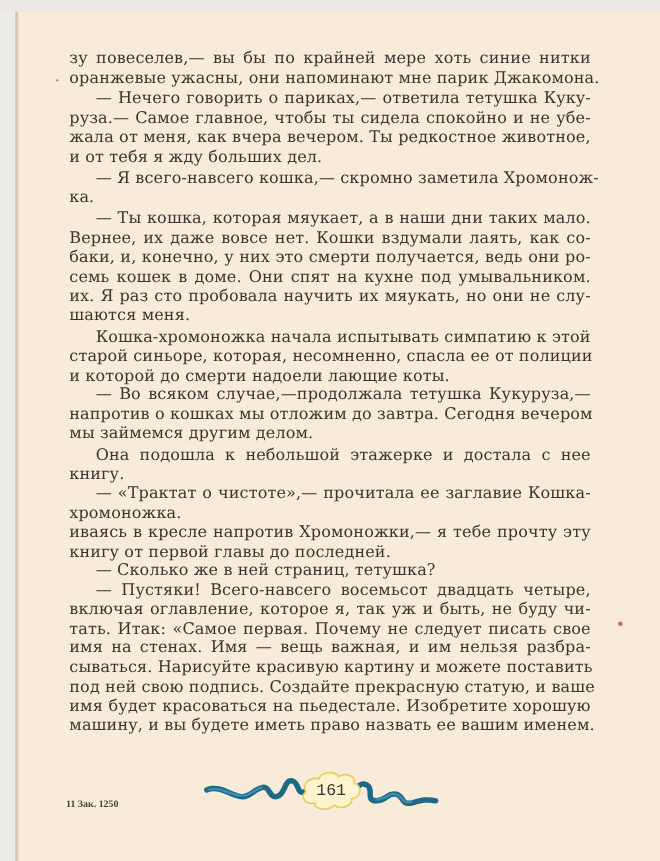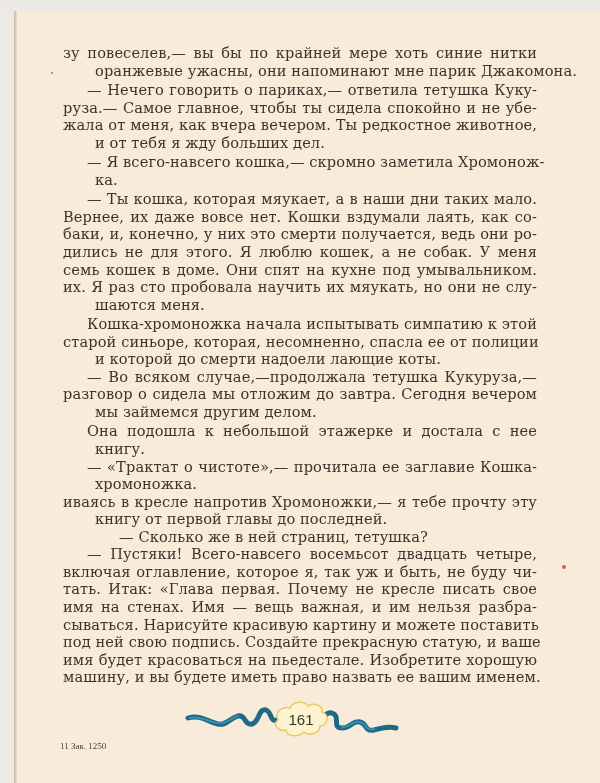--- a/index.html
+++ b/index.html
@@ -30,34 +30,34 @@
       color: #3a342d;
       font-size: 14.6px;
       line-height: 17.55px;
       letter-spacing: 0.1px;
     }
     .line {
       display: block; white-space: nowrap;
       text-align: justify; text-align-last: justify;
       height: 17.55px;
     }
-    .line.last { text-align-last: left; margin-left: 32px; }
+    .line.last { text-align-last: left; }
     .line.indent { padding-left: 24px; }
     .para-gap { height: 2px; }
     .footer-sig {
-      position: absolute; left: 60px; top: 741px;
+      position: absolute; left: 60px; top: 726px;
       font-family: "Liberation Serif", serif;
-      font-size: 9px; color: #4a4238;
+      font-size: 9px; color: #4a4238; font-weight: bold;
     }
     .ornament {
       position: absolute; left: 182px; top: 698px; width: 230px; height: 48px;
     }
     .page-number {
       position: absolute; left: 281px; top: 711px; width: 40px; text-align: center;
-      font-family: Liberation Sans, sans-serif; font-size: 15px; color: #3a342d;
+      font-family: Liberation Mono, monospace; font-size: 15px; color: #3a342d;
     }
     .margin-dot {
       position: absolute; left: 562px; top: 565px; width: 4px; height: 4px;
       border-radius: 50%; background: #c76a52;
     }
     .margin-dot2 {
       position: absolute; left: 51px; top: 72px; width: 2px; height: 2px;
       border-radius: 50%; background: #8a7f72;
     }
   </style>
@@ -78,42 +78,41 @@
   <span class="line">руза.— Самое главное, чтобы ты сидела спокойно и не убе-</span>
   <span class="line">жала от меня, как вчера вечером. Ты редкостное животное,</span>
   <span class="line last">и от тебя я жду больших дел.</span>
   <div class="para-gap"></div>
   <span class="line indent">— Я всего-навсего кошка,— скромно заметила Хромонож-</span>
   <span class="line last">ка.</span>
   <div class="para-gap"></div>
   <span class="line indent">— Ты кошка, которая мяукает, а в наши дни таких мало.</span>
   <span class="line">Вернее, их даже вовсе нет. Кошки вздумали лаять, как со-</span>
   <span class="line">баки, и, конечно, у них это смерти получается, ведь они ро-</span>
-  <span class="line">дились не для этого. Я люблю кошек, а не собак. У меня</span>
   <span class="line">семь кошек в доме. Они спят на кухне под умывальником.</span>
   <span class="line">их. Я раз сто пробовала научить их мяукать, но они не слу-</span>
   <span class="line last">шаются меня.</span>
   <div class="para-gap"></div>
   <span class="line indent">Кошка-хромоножка начала испытывать симпатию к этой</span>
   <span class="line">старой синьоре, которая, несомненно, спасла ее от полиции</span>
   <span class="line last">и которой до смерти надоели лающие коты.</span>
   <span class="line indent">— Во всяком случае,—продолжала тетушка Кукуруза,—</span>
-  <span class="line">разговор о сидела мы отложим до завтра. Сегодня вечером</span>
+  <span class="line">напротив о кошках мы отложим до завтра. Сегодня вечером</span>
   <span class="line last">мы займемся другим делом.</span>
   <div class="para-gap"></div>
   <span class="line indent">Она подошла к небольшой этажерке и достала с нее</span>
   <span class="line last">книгу.</span>
   <span class="line indent">— «Трактат о чистоте»,— прочитала ее заглавие Кошка-</span>
   <span class="line last">хромоножка.</span>
   <span class="line">иваясь в кресле напротив Хромоножки,— я тебе прочту эту</span>
   <span class="line last">книгу от первой главы до последней.</span>
   <span class="line indent last">— Сколько же в ней страниц, тетушка?</span>
   <span class="line indent">— Пустяки! Всего-навсего восемьсот двадцать четыре,</span>
   <span class="line">включая оглавление, которое я, так уж и быть, не буду чи-</span>
-  <span class="line">тать. Итак: «Глава первая. Почему не кресле писать свое</span>
+  <span class="line">тать. Итак: «Самое первая. Почему не следует писать свое</span>
   <span class="line">имя на стенах. Имя — вещь важная, и им нельзя разбра-</span>
   <span class="line">сываться. Нарисуйте красивую картину и можете поставить</span>
   <span class="line">под ней свою подпись. Создайте прекрасную статую, и ваше</span>
   <span class="line">имя будет красоваться на пьедестале. Изобретите хорошую</span>
   <span class="line">машину, и вы будете иметь право назвать ее вашим именем.</span>
 </div>
 
 <div class="margin-dot"></div>
 
 <div class="footer-sig">11 Зак. 1250</div>

